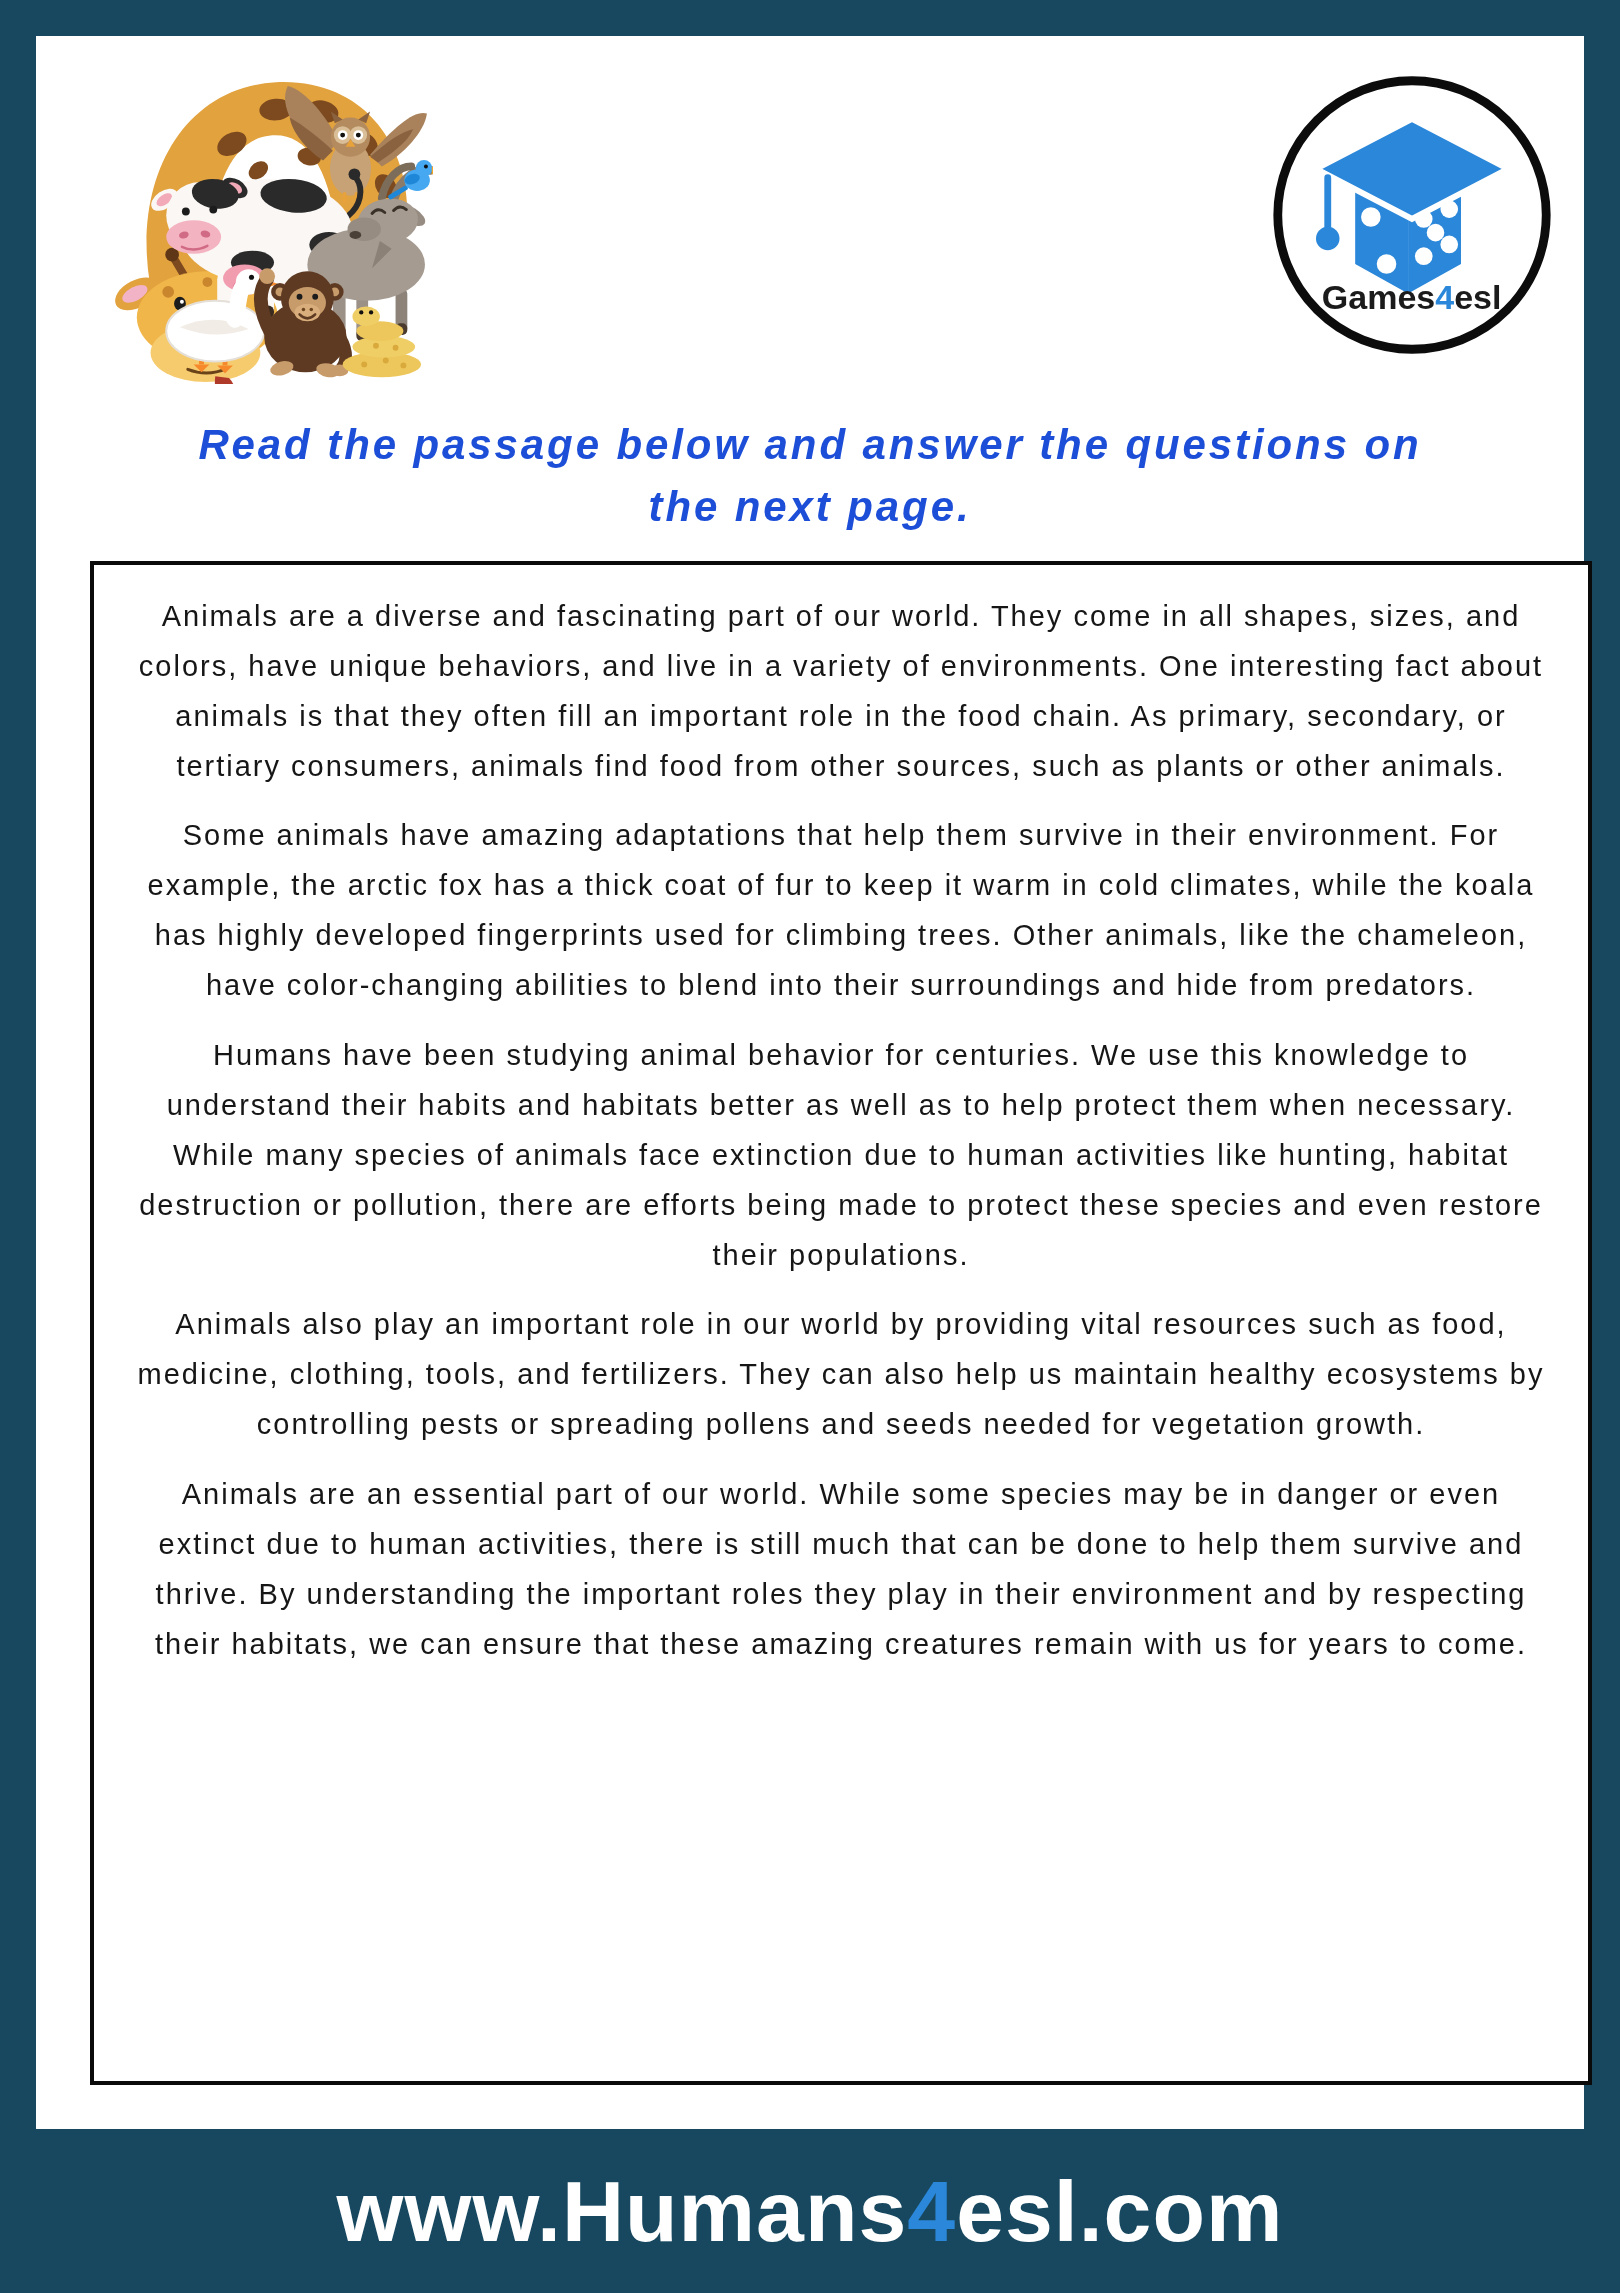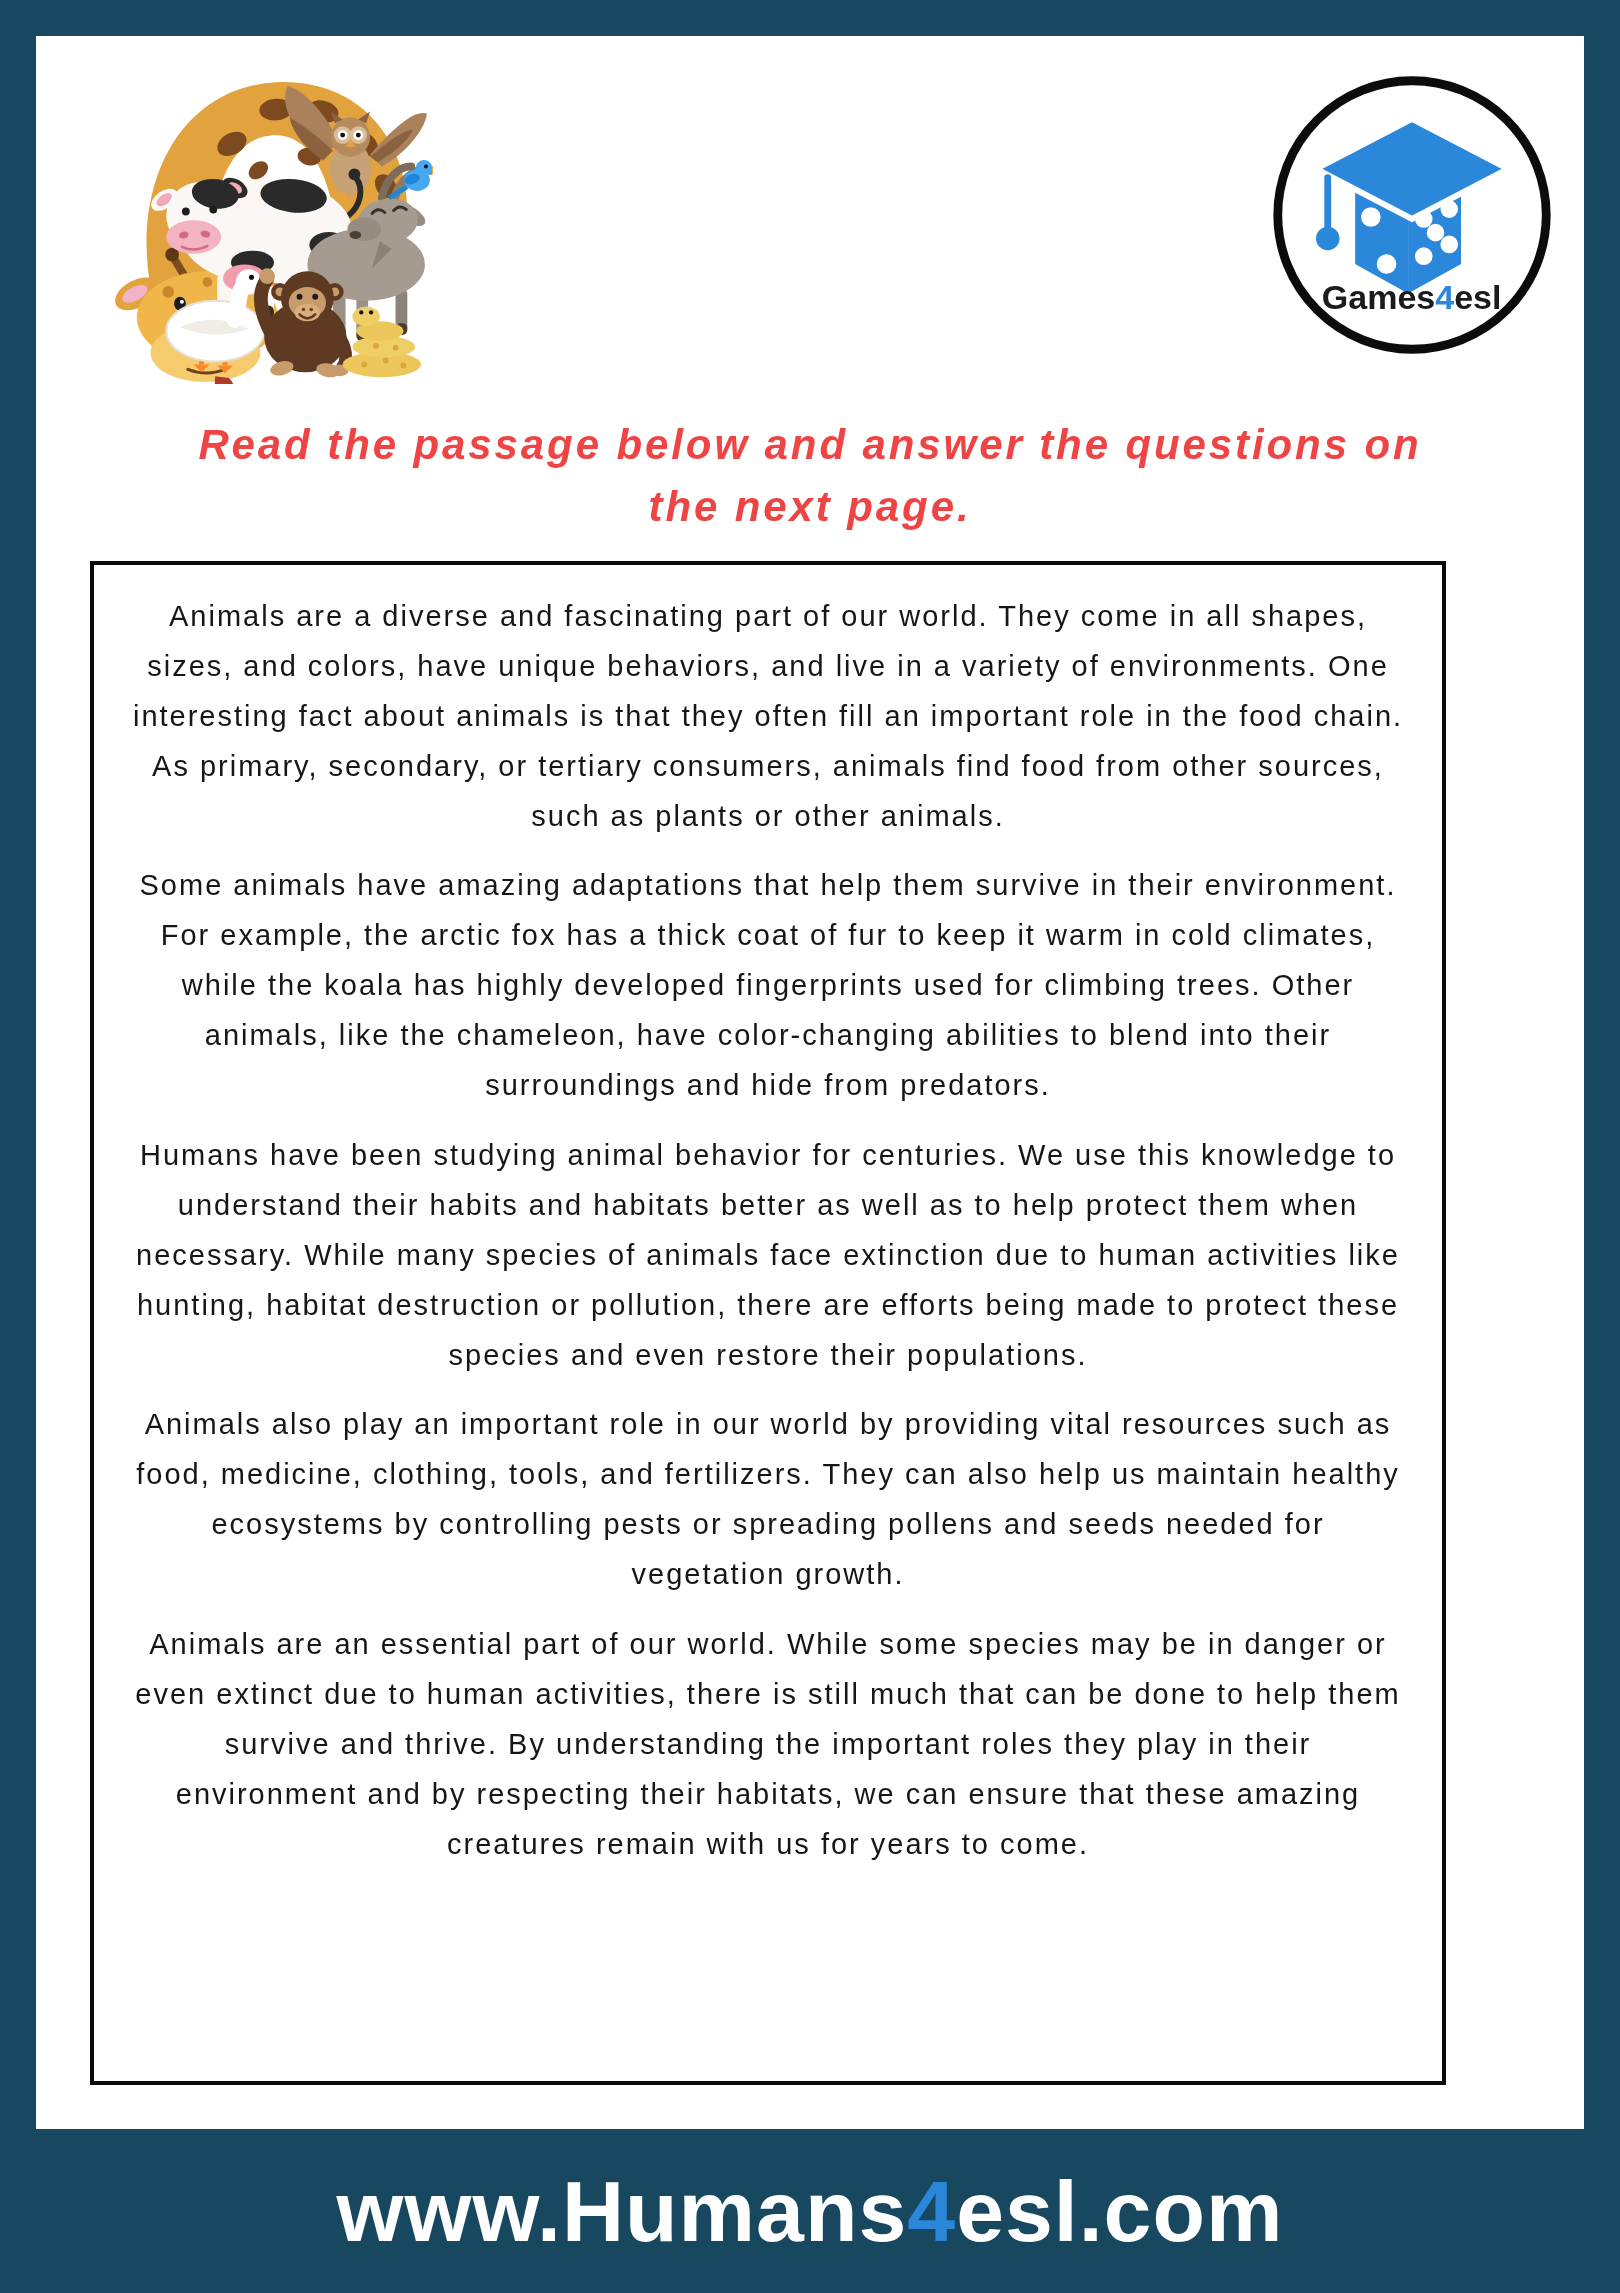--- a/index.html
+++ b/index.html
@@ -50,26 +50,26 @@
   .logo-brand .digit { color: #2B87D9; }
   .instruction {
     position: absolute;
     left: 0; top: 378px; width: 100%;
     text-align: center;
     font-weight: bold;
     font-style: italic;
     font-size: 42px;
     letter-spacing: 2.9px;
     line-height: 62px;
-    color: #ef4444;
+    color: #1d4ed8;
   }
   .passage-box {
     position: absolute;
     left: 54px; top: 525px;
-    width: 1356px; height: 1524px;
+    width: 1502px; height: 1524px;
     border: 4.9px solid #0a0a0a;
     padding: 25.5px 37px;
     background: #ffffff;
   }
   .passage-box p {
     margin: 0 0 19.6px 0;
     font-size: 29px;
     line-height: 50px;
     letter-spacing: 2px;
     text-align: center;

